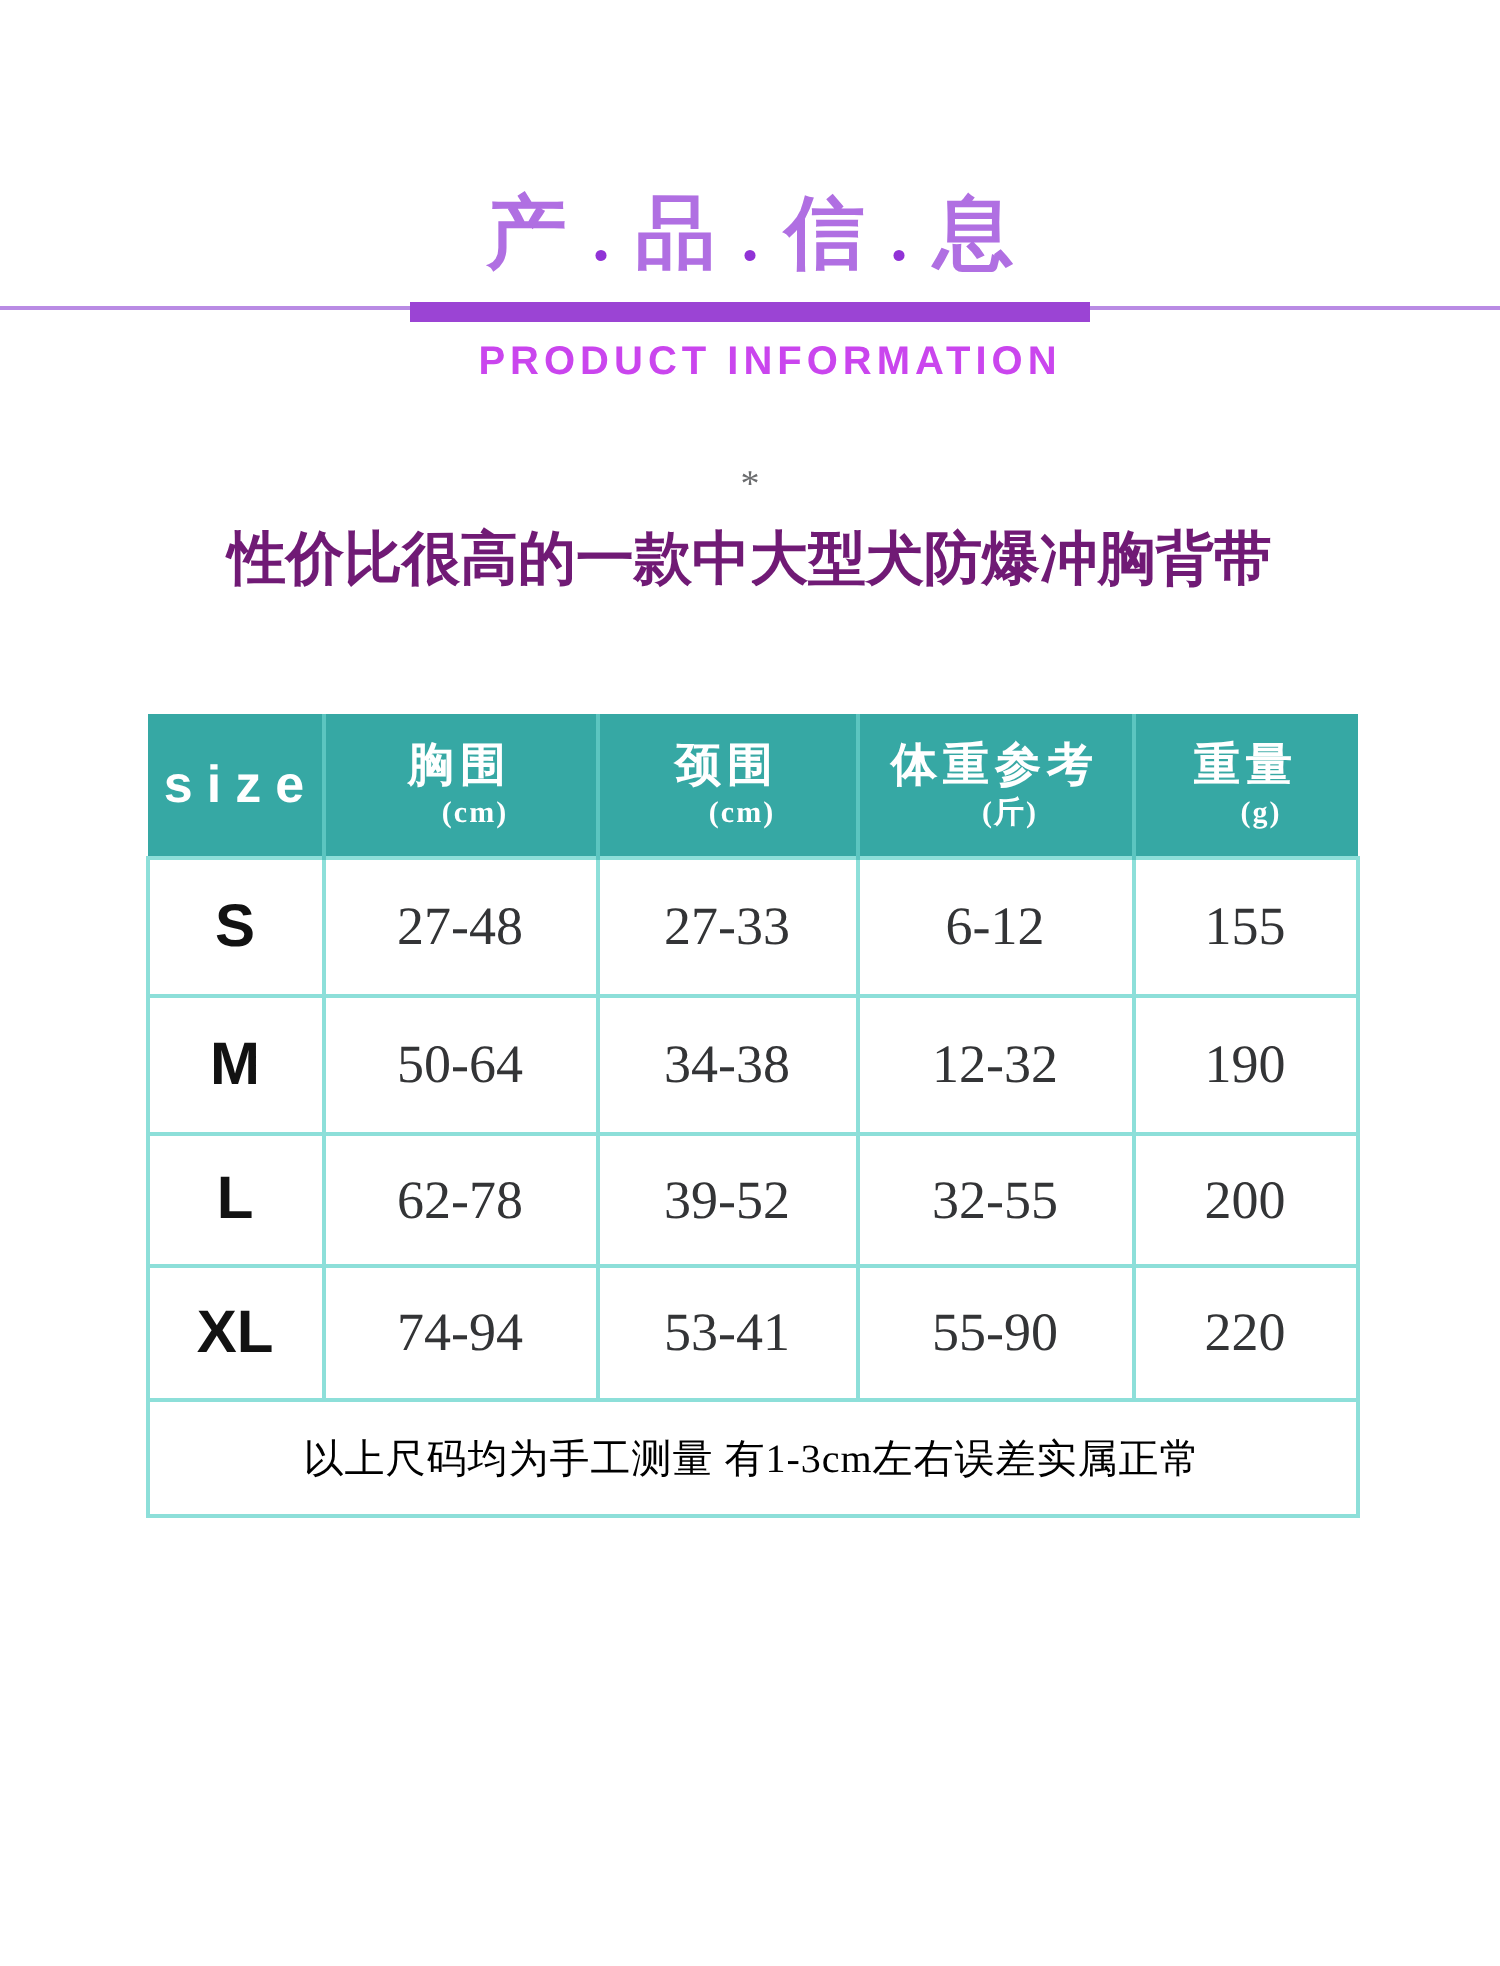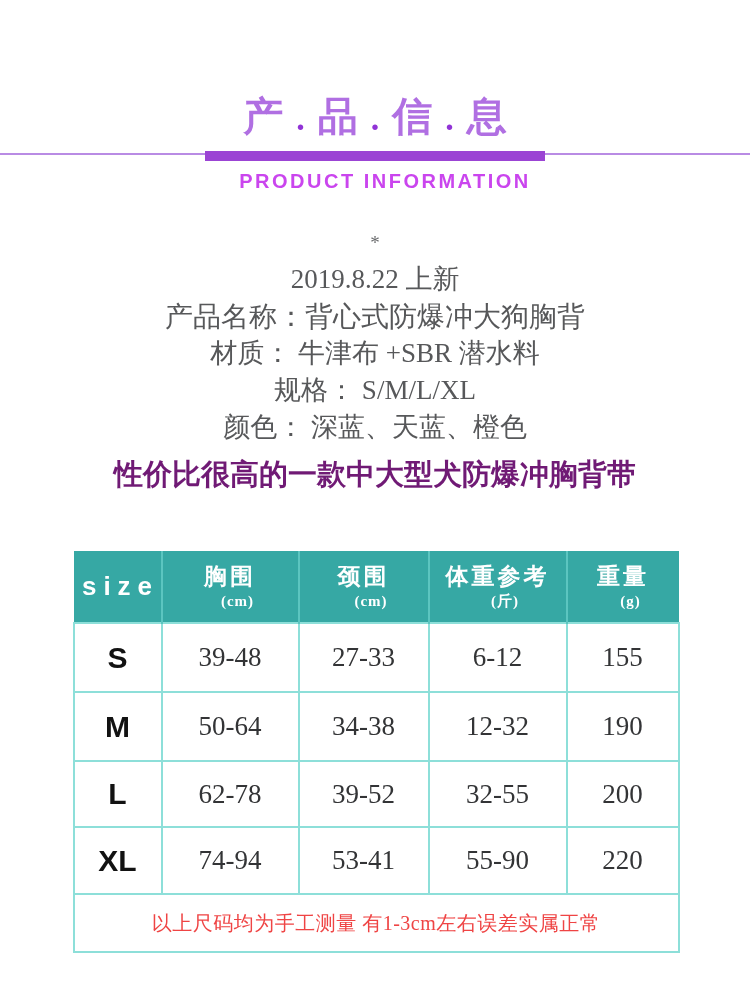--- a/index.html
+++ b/index.html
@@ -32,21 +32,21 @@
   .th-label{display:block;font-size:23px;letter-spacing:3px;line-height:1.2;}
   .th-size{font-family:"Liberation Sans","DejaVu Sans",sans-serif;font-size:26px;letter-spacing:7px;padding-left:7px;}
   .th-sub{display:block;font-size:15px;letter-spacing:1px;line-height:1.2;margin-top:2px;padding-left:15px;}
   .th-sub:empty{display:none;}
   tbody td{border:2px solid #8ddfd9;text-align:center;vertical-align:middle;font-size:27px;color:#333436;background:#ffffff;padding:0;}
   tbody tr.r0,tbody tr.r1{height:69px;}
   tbody tr.r2{height:66px;}
   tbody tr.r3{height:67px;}
   td.size-cell{font-family:"Liberation Sans","DejaVu Sans",sans-serif;font-weight:700;font-size:30px;color:#121212;}
   tr.note-row{height:58px;}
-  tr.note-row td{font-size:20px;color:#ef4444;letter-spacing:0.5px;}
+  tr.note-row td{font-size:20px;color:#000000;letter-spacing:0.5px;}
 </style>
 </head>
 <body>
 
 <div class="page">
 
   <header class="hdr">
     <h1 class="title-cn">
         <span>产</span>
         <span class="dot">.</span>
@@ -58,27 +58,20 @@
       </h1>
     <div class="rule">
       <div class="thin"></div>
       <div class="bar"></div>
     </div>
     <div class="title-en">PRODUCT INFORMATION</div>
   </header>
 
   <div class="star">*</div>
 
-  <section class="info">
-    <div class="line">2019.8.22 上新</div>
-    <div class="line name">产品名称：背心式防爆冲大狗胸背</div>
-    <div class="line">材质： 牛津布 +SBR 潜水料</div>
-    <div class="line">规格： S/M/L/XL</div>
-    <div class="line">颜色： 深蓝、天蓝、橙色</div>
-  </section>
 
   <div class="tagline">性价比很高的一款中大型犬防爆冲胸背带</div>
 
   <div class="tbl-wrap">
     <table>
       <colgroup>
           <col class="c0">
           <col class="c1">
           <col class="c2">
           <col class="c3">
@@ -103,21 +96,21 @@
             </th>
           <th>
               <span class="th-label">重量</span>
               <span class="th-sub">(g)</span>
             </th>
         </tr>
       </thead>
       <tbody>
         <tr class="r0">
           <td class="size-cell">S</td>
-          <td>39-48</td>
+          <td>27-48</td>
           <td>27-33</td>
           <td>6-12</td>
           <td>155</td>
         </tr>
         <tr class="r1">
           <td class="size-cell">M</td>
           <td>50-64</td>
           <td>34-38</td>
           <td>12-32</td>
           <td>190</td>

